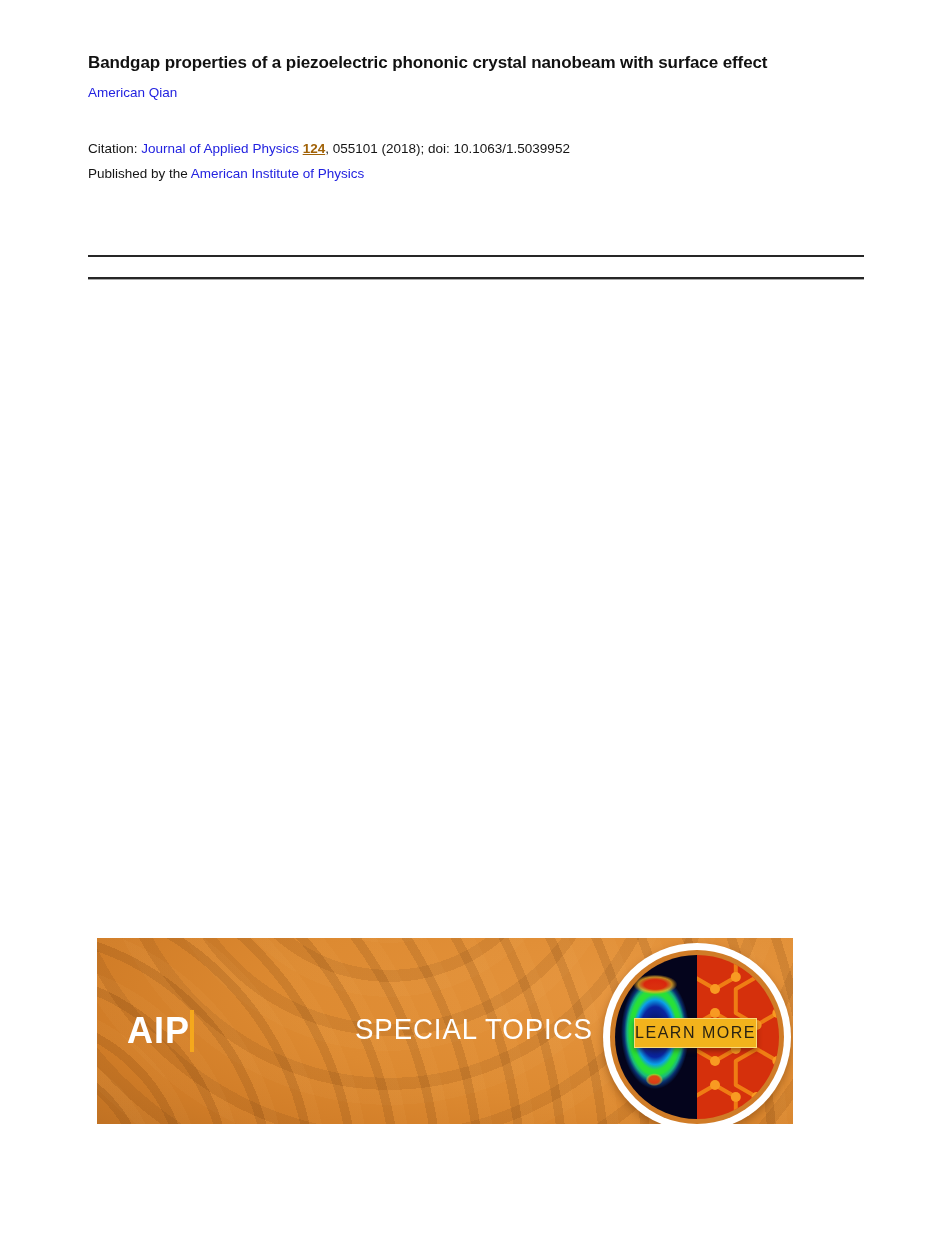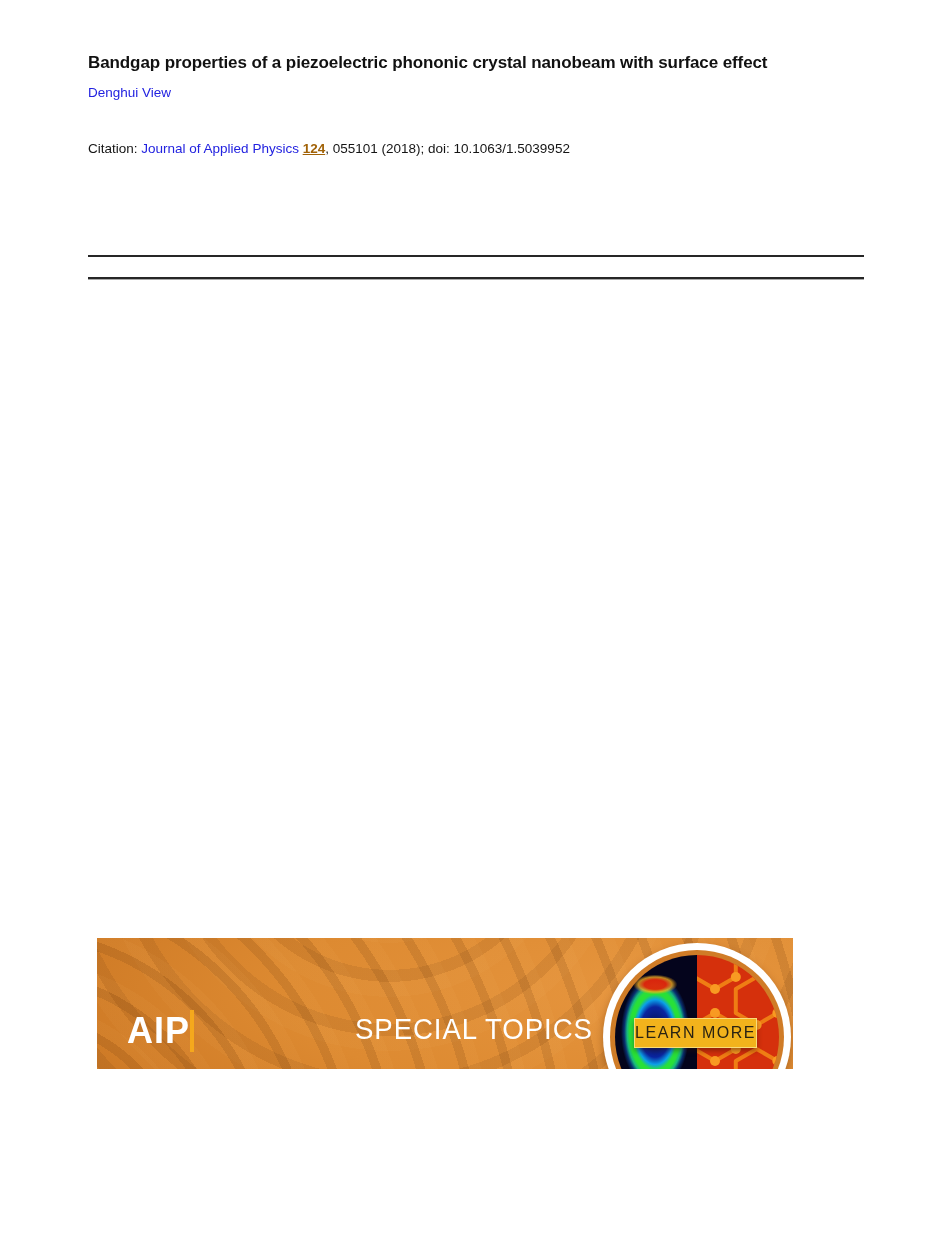--- a/index.html
+++ b/index.html
@@ -1,19 +1,19 @@
 <!DOCTYPE html>
 <html style="--link: #2222e0; --banner-base: #d07c27; --banner-dark: #9a581a; --banner-light: #e6953e; --gold: #f2b31c; --logo-bar: #f5a81c; --cta-text: #2a2313; --heat-bg: #04041c; --mol-red: #d5300c; --mol-stroke: #ef7d14;"><head>
 <meta charset="utf-8">
 <style>
   html, body { margin: 0; padding: 0; background: #ffffff; }
   .page {
     position: relative;
     width: 952px;
-    height: 1069px;
+    height: 1259px;
     background: #ffffff;
     font-family: "Liberation Sans", sans-serif;
     color: #151515;
     overflow: hidden;
   }
 
   
   .title {
     position: absolute;
     left: 88px; top: 53px;
@@ -181,27 +181,31 @@
     z-index: 3;
   }
 </style>
 </head>
 <body>
 
 <div class="page">
 
   <h1 class="title">Bandgap properties of a piezoelectric phononic crystal nanobeam with surface effect</h1>
 
-  <a class="author">Denghui View</a>
+  <a class="author">American Qian</a>
 
   <div class="cite">
     <div>
       <span>Citation:</span>
       <a class="link">Journal of Applied Physics</a>
       <span class="vol">124</span><span>, 055101 (2018); doi: 10.1063/1.5039952</span>
+    </div>
+    <div>
+      <span>Published by the</span>
+      <a class="link">American Institute of Physics</a>
     </div>
   </div>
 
   <div class="rule-1"></div>
   <div class="rule-2"></div>
 
   <div class="banner">
     <div class="banner-swirl"></div>
 
     <div class="brand">

